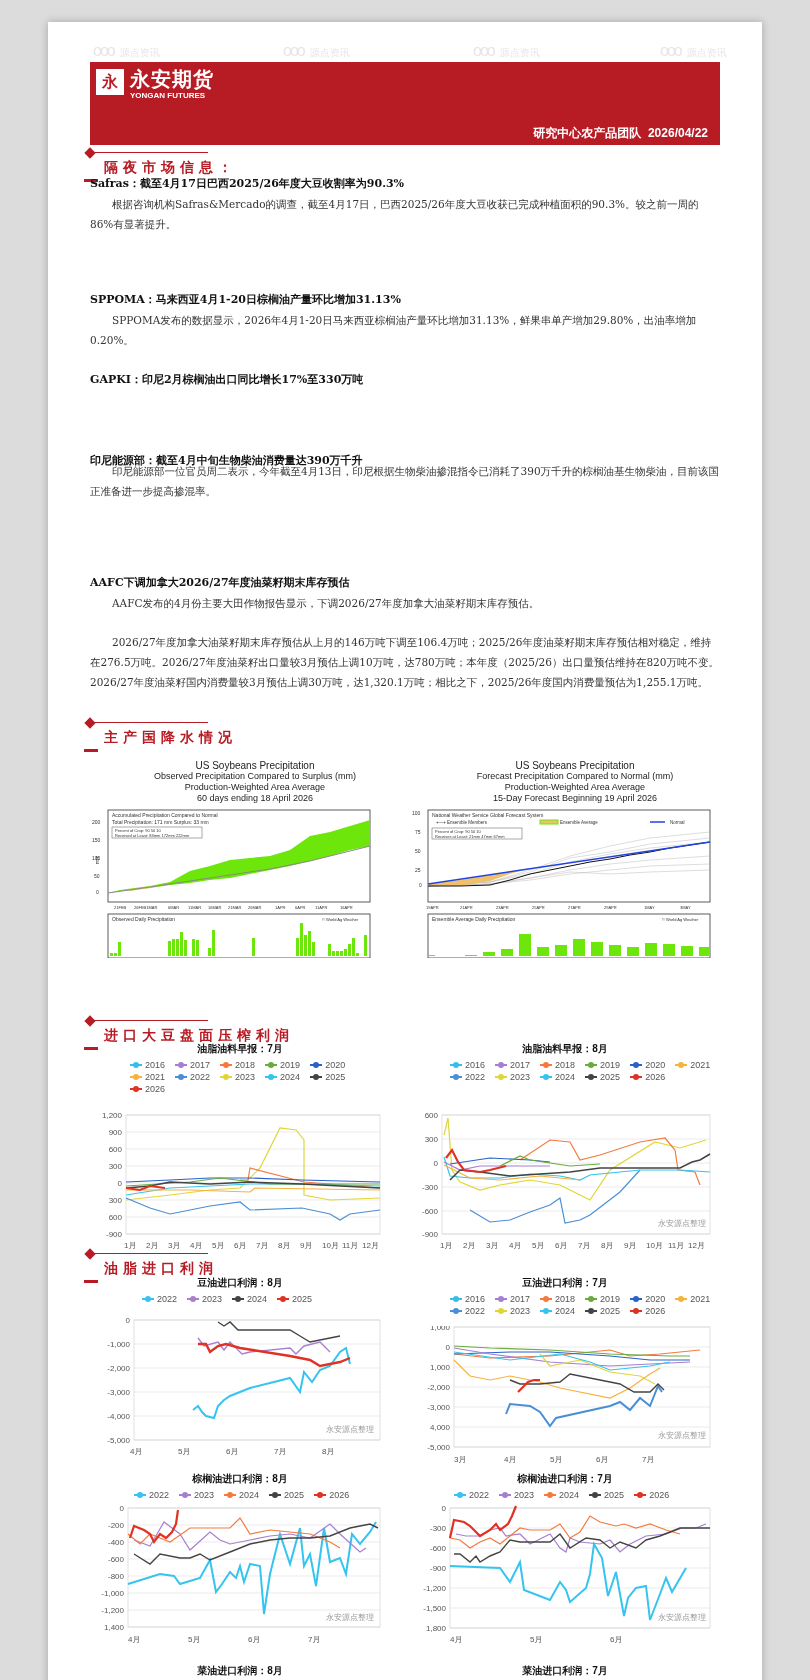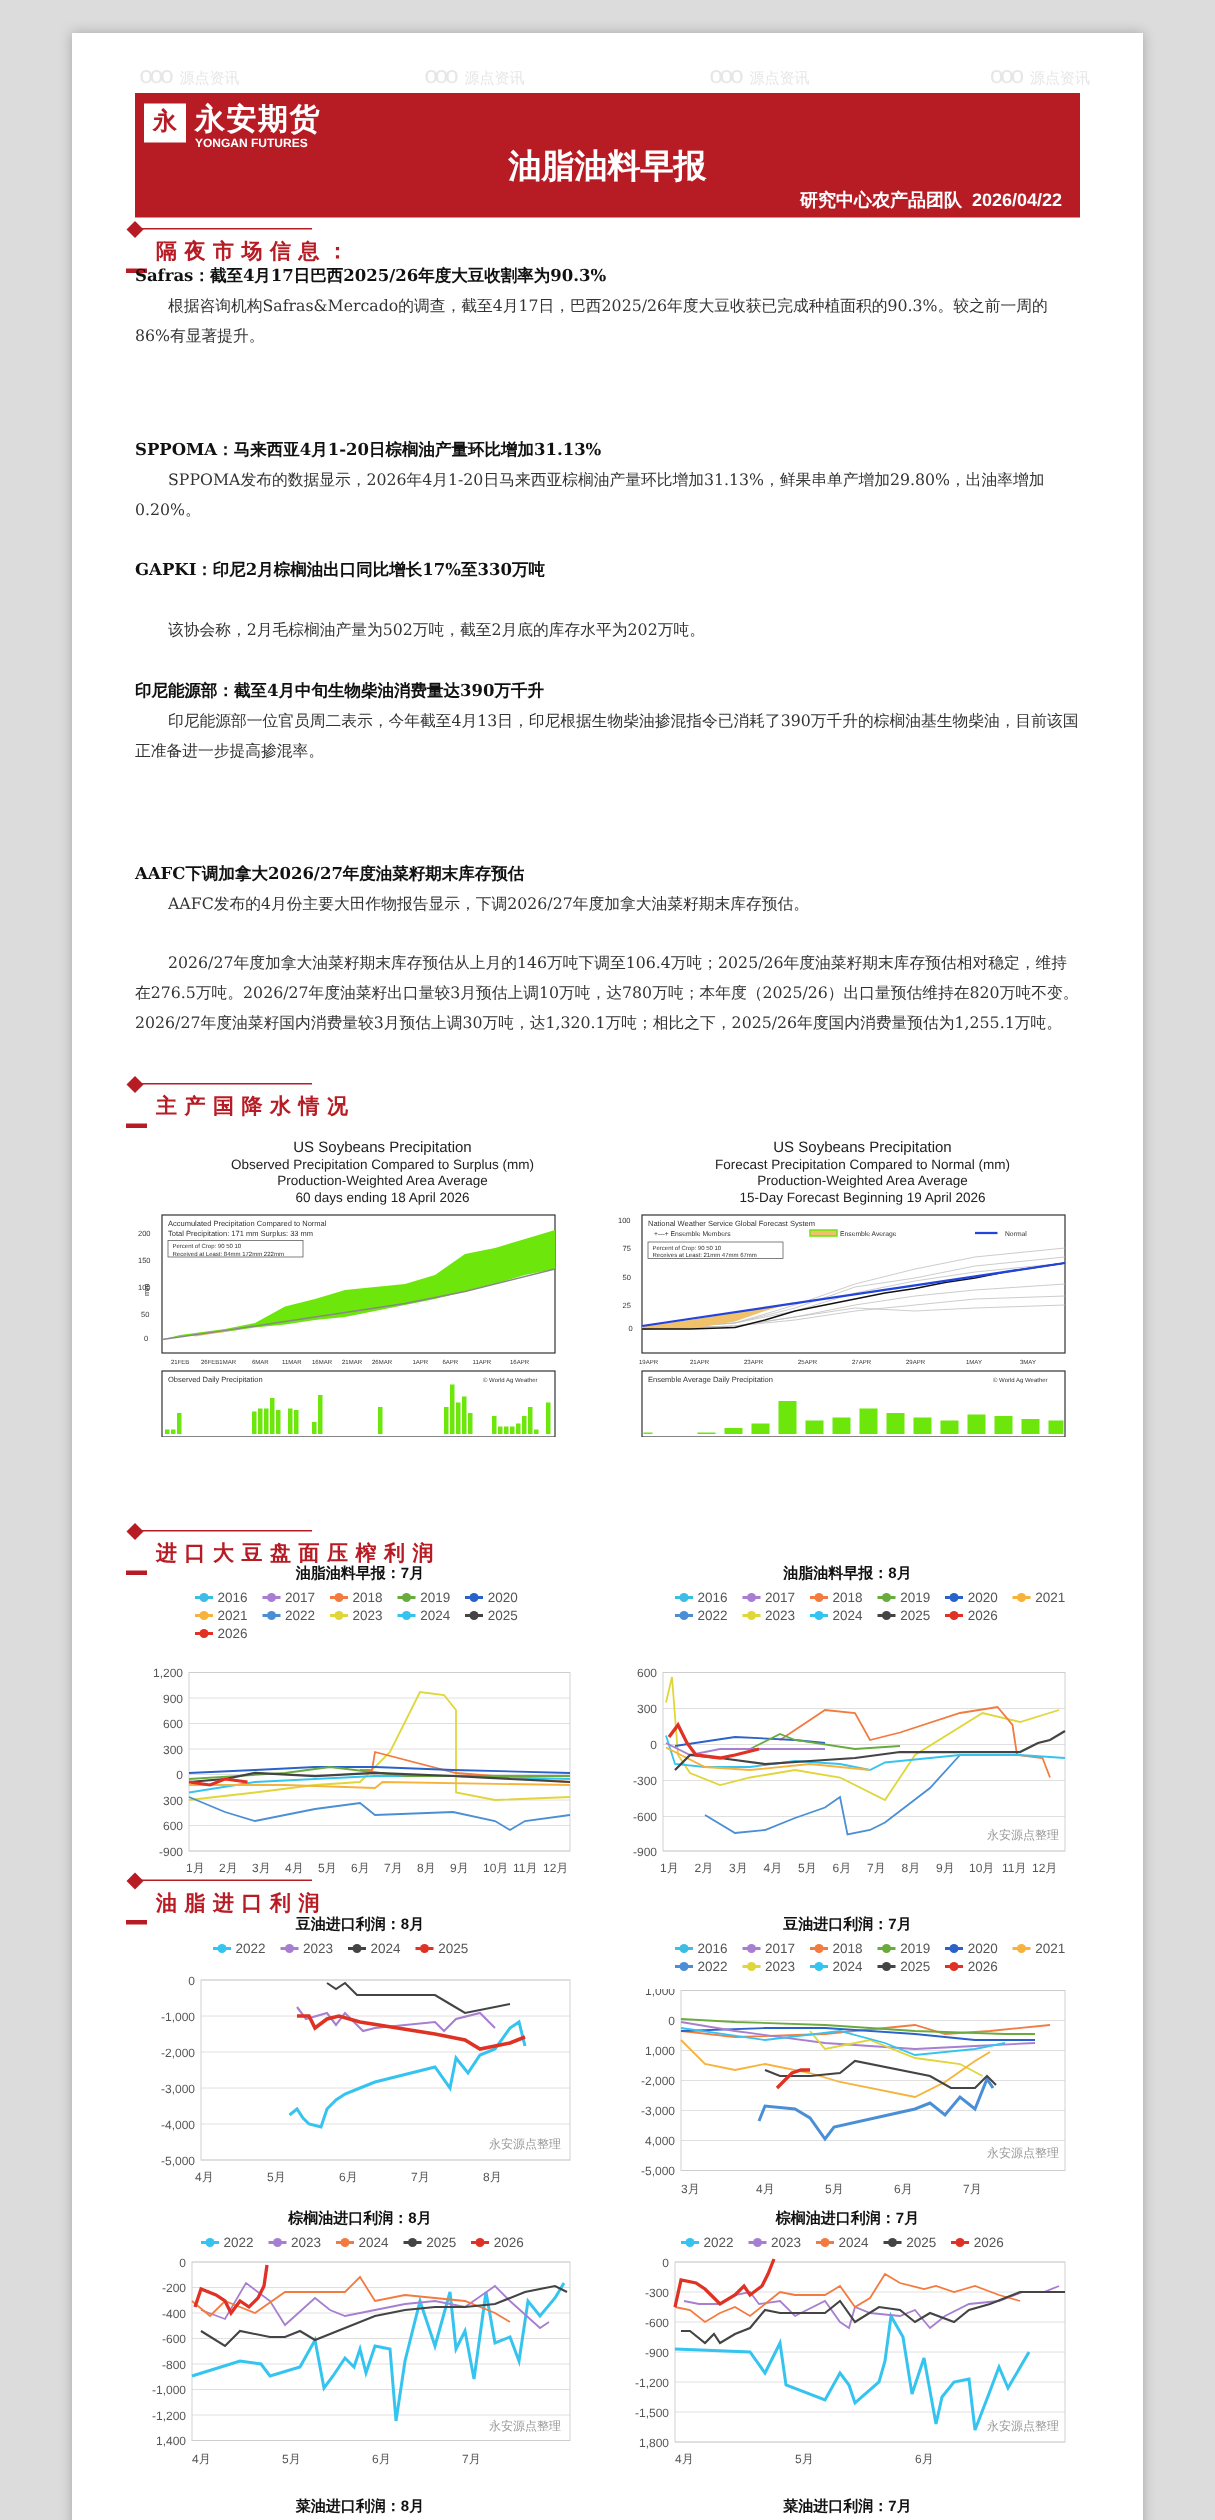--- a/index.html
+++ b/index.html
@@ -35,42 +35,40 @@
 
   <div class="wm" style="left:45px;top:20px"><b>ooo</b>源点资讯</div>
   <div class="wm" style="left:235px;top:20px"><b>ooo</b>源点资讯</div>
   <div class="wm" style="left:425px;top:20px"><b>ooo</b>源点资讯</div>
   <div class="wm" style="left:612px;top:20px"><b>ooo</b>源点资讯</div>
 
   <div class="header">
     <div class="logo-box">永</div>
     <div class="logo-cn">永安期货</div>
     <div class="logo-en">YONGAN FUTURES</div>
-    <div class="title">油脂油料早报</div>
     <div class="subtitle"><span>研究中心农产品团队</span>&nbsp; <span>2026/04/22</span></div>
   </div>
 
   <div class="sec" style="top:127px">
     <div class="line"></div>
       <div class="dot"></div>
     <div class="lbl">隔夜市场信息：</div>
       <div class="bar"></div>
   </div>
 
   <div class="h" style="top:154px">Safras：截至4月17日巴西2025/26年度大豆收割率为90.3%</div>
   <div class="p" style="top:172px">根据咨询机构Safras&amp;Mercado的调查，截至4月17日，巴西2025/26年度大豆收获已完成种植面积的90.3%。较之前一周的86%有显著提升。</div>
 
   <div class="h" style="top:270px">SPPOMA：马来西亚4月1-20日棕榈油产量环比增加31.13%</div>
   <div class="p" style="top:288px">SPPOMA发布的数据显示，2026年4月1-20日马来西亚棕榈油产量环比增加31.13%，鲜果串单产增加29.80%，出油率增加0.20%。</div>
 
   <div class="h" style="top:350px">GAPKI：印尼2月棕榈油出口同比增长17%至330万吨</div>
-  <div class="p" style="top:388px">该协会称，2月毛棕榈油产量为502万吨，截至2月底的库存水平为202万吨。</div>
 
   <div class="h" style="top:431px">印尼能源部：截至4月中旬生物柴油消费量达390万千升</div>
-  <div class="p" style="top:449px">印尼能源部一位官员周二表示，今年截至4月13日，印尼根据生物柴油掺混指令已消耗了390万千升的棕榈油基生物柴油，目前该国正准备进一步提高掺混率。</div>
+  <div class="p" style="top:439px">印尼能源部一位官员周二表示，今年截至4月13日，印尼根据生物柴油掺混指令已消耗了390万千升的棕榈油基生物柴油，目前该国正准备进一步提高掺混率。</div>
 
   <div class="h" style="top:553px">AAFC下调加拿大2026/27年度油菜籽期末库存预估</div>
   <div class="p" style="top:571px">AAFC发布的4月份主要大田作物报告显示，下调2026/27年度加拿大油菜籽期末库存预估。</div>
   <div class="p" style="top:610px">2026/27年度加拿大油菜籽期末库存预估从上月的146万吨下调至106.4万吨；2025/26年度油菜籽期末库存预估相对稳定，维持在276.5万吨。2026/27年度油菜籽出口量较3月预估上调10万吨，达780万吨；本年度（2025/26）出口量预估维持在820万吨不变。2026/27年度油菜籽国内消费量较3月预估上调30万吨，达1,320.1万吨；相比之下，2025/26年度国内消费量预估为1,255.1万吨。</div>
 
   <div class="sec" style="top:697px">
     <div class="line"></div>
       <div class="dot"></div>
     <div class="lbl">主产国降水情况</div>
       <div class="bar"></div>

